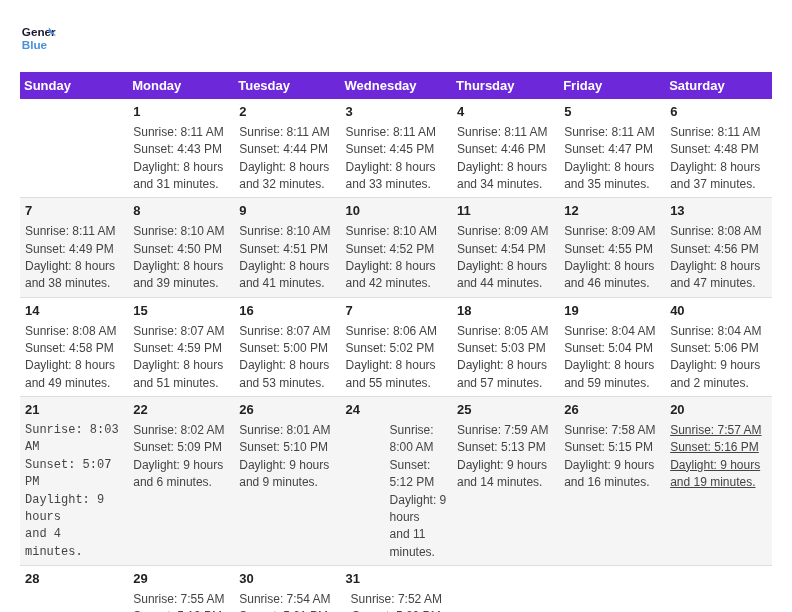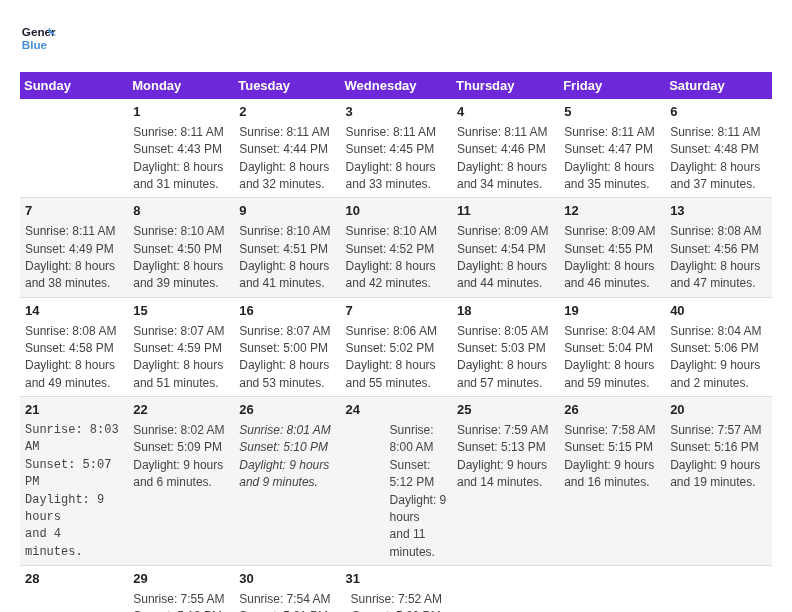--- a/index.html
+++ b/index.html
@@ -266,21 +266,21 @@
         </td>
         <td>
           <span class="day-num">22</span>
           <div class="day-info" style="white-space: pre-line;">Sunrise: 8:02 AM
 Sunset: 5:09 PM
 Daylight: 9 hours
 and 6 minutes.</div>
         </td>
         <td>
           <span class="day-num">26</span>
-          <div class="day-info" style="white-space: pre-line; font-style: italic;">Sunrise: 8:01 AM
+          <div class="day-info" style="white-space: pre-line;">Sunrise: 8:01 AM
 Sunset: 5:10 PM
 Daylight: 9 hours
 and 9 minutes.</div>
         </td>
         <td>
           <span class="day-num">24</span>
           <div class="day-info" style="white-space: pre-line; margin-left: 44px;">Sunrise: 8:00 AM
 Sunset: 5:12 PM
 Daylight: 9 hours
 and 11 minutes.</div>
@@ -294,21 +294,21 @@
         </td>
         <td>
           <span class="day-num">26</span>
           <div class="day-info" style="white-space: pre-line;">Sunrise: 7:58 AM
 Sunset: 5:15 PM
 Daylight: 9 hours
 and 16 minutes.</div>
         </td>
         <td>
           <span class="day-num">20</span>
-          <div class="day-info" style="white-space: pre-line;">Sunrise: 7:57 AM
+          <div class="day-info" style="white-space: pre-line; text-decoration: underline;">Sunrise: 7:57 AM
 Sunset: 5:16 PM
 Daylight: 9 hours
 and 19 minutes.</div>
         </td>
       </tr>
       <tr>
         <td>
           <span class="day-num">28</span>
           <div class="day-info" style="white-space: pre-line; margin-top: 28px;">Sunrise: 7:56 AM
 Sunset: 5:18 PM

